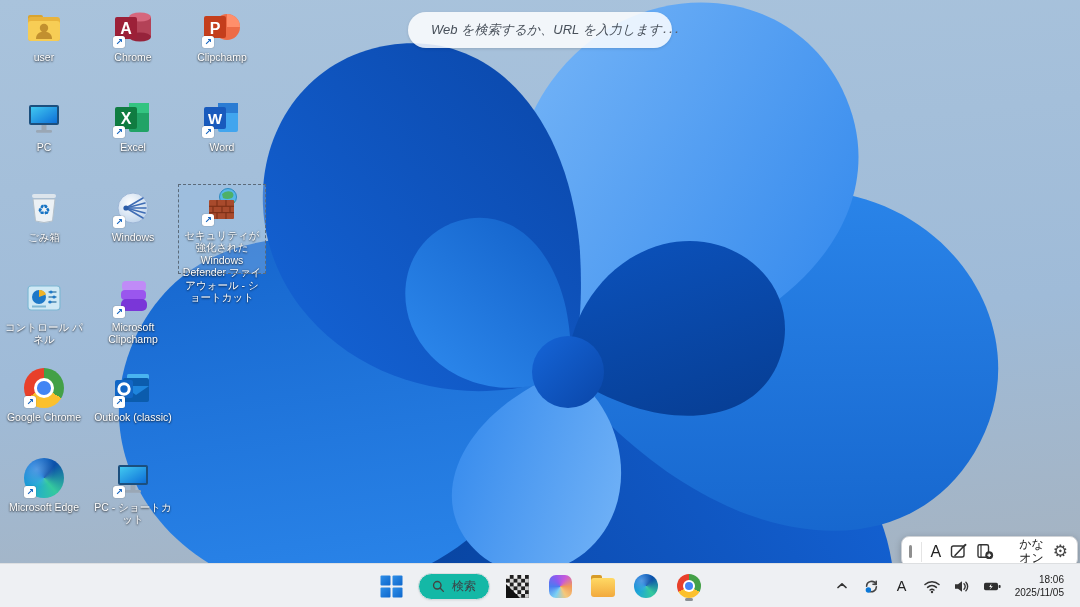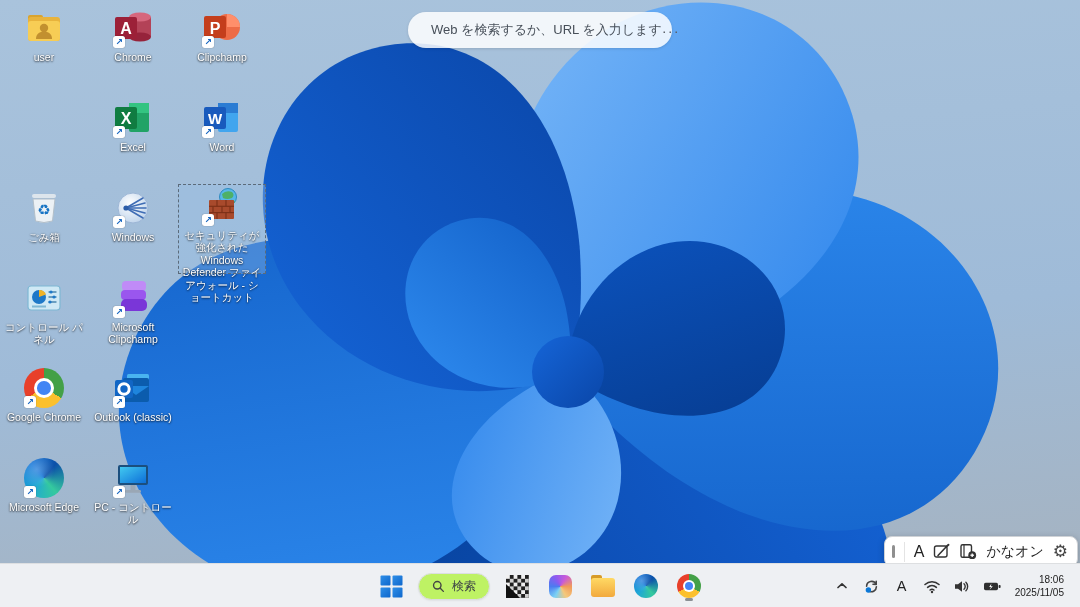--- a/index.html
+++ b/index.html
@@ -24,32 +24,32 @@
   .chrome::after{content:"";position:absolute;inset:33%;background:#4285f4;border-radius:50%;}
   .edgeicon{border-radius:50%;
     background:radial-gradient(circle at 32% 28%,rgba(255,255,255,.28),transparent 45%),
     conic-gradient(from 140deg,#35c99e,#1fa7d6 90deg,#1173d8 180deg,#0b50a8 260deg,#35c99e 360deg);}
   .sz40{width:40px;height:40px;}
   .sz24{width:24px;height:24px;}
 
   
   .top-search{position:absolute;left:408px;top:12px;width:264px;height:36px;border-radius:18px;
     background:rgba(255,255,255,.85);box-shadow:0 1px 3px rgba(0,0,0,.12);
-    display:flex;align-items:center;padding:0 14px;cursor:text;}
+    display:flex;align-items:center;padding:0 14px;cursor:text;font-style:italic;}
   .top-search .ph{flex:1;font-size:13px;color:#474f59;margin-left:9px;white-space:nowrap;}
   .top-search .dots{font-size:15px;color:#5a5f66;letter-spacing:1px;cursor:pointer;}
 
   
   .taskbar{position:absolute;left:0;bottom:0;width:1080px;height:44px;background:#eef0f3;
     border-top:1px solid rgba(0,0,0,.07);}
   .tb-center{position:absolute;left:50%;top:0;transform:translateX(-50%);height:44px;
     display:flex;align-items:center;gap:11px;}
   .tb-btn{width:32px;height:32px;border-radius:5px;display:flex;align-items:center;justify-content:center;
     position:relative;cursor:pointer;}
-  .tb-search{height:27px;border-radius:14px;background:#bef264;border:1px solid #dcdee1;
+  .tb-search{height:27px;border-radius:14px;background:#14b8a6;border:1px solid #dcdee1;
     display:flex;align-items:center;gap:7px;padding:0 13px;cursor:pointer;box-shadow:0 1px 2px rgba(0,0,0,.06);}
   .tb-search span{font-size:12px;color:#3c4146;}
   .checkered{width:23px;height:23px;
     background:conic-gradient(#202020 0 25%,#cfcfcf 0 50%,#202020 0 75%,#f0f0f0 0) 0 0/7.6px 7.6px,#888;
     position:relative;overflow:hidden;}
   .checkered::after{content:"";position:absolute;left:0;bottom:0;width:0;height:0;
     border-left:14px solid #111;border-top:14px solid transparent;}
   .copilot{width:23px;height:23px;border-radius:7px;
     background:conic-gradient(from 210deg,#7ad0f5,#4b7bf0,#8a5bf0,#c95bd8,#f09a5a,#f5c87a,#7ad0f5);}
   .tb-folder{position:relative;width:24px;height:19px;margin-top:3px;}
@@ -62,21 +62,21 @@
     cursor:pointer;padding:0 3px;}
   .tray-A{font-size:14.5px;color:#222;}
   .clock{font-size:10px;color:#1b1b1b;text-align:right;line-height:1.3;cursor:pointer;padding:2px 4px;border-radius:4px;}
 
   
   .ime-bar{position:absolute;right:2px;bottom:40px;height:31px;background:#fff;border:1px solid #cfd2d6;
     border-radius:8px;box-shadow:0 2px 7px rgba(0,0,0,.22);display:flex;align-items:center;gap:9px;padding:0 9px 0 7px;}
   .ime-handle{width:3px;height:13px;border-radius:2px;background:#8f8f8f;cursor:grab;}
   .ime-sep{width:1px;height:20px;background:#e4e4e4;}
   .ime-A{font-size:16px;color:#222;cursor:pointer;}
-  .ime-kana{display:flex;flex-direction:row;font-size:14px;line-height:1.12;color:#222;cursor:pointer;}
+  .ime-kana{display:flex;flex-direction:column;font-size:12px;line-height:1.12;color:#222;cursor:pointer;margin-left:16px;}
   .ime-gear{font-size:17px;color:#444;cursor:pointer;line-height:1;}
 </style>
 </head>
 <body>
 
 <div class="screen">
 
   <svg class="wallpaper" viewBox="0 0 1080 607" width="1080" height="607">
     <defs>
       <linearGradient id="pg1" x1="0" y1="0" x2="1" y2="1">
@@ -146,20 +146,37 @@
           <circle cx="25" cy="19" r="13" fill="#ed6c47"></circle>
           <path d="M25 6 A13 13 0 0 1 38 19 L25 19 Z" fill="#ff8f6b"></path>
           <rect x="2" y="8" width="22" height="22" rx="2" fill="#c43e1c"></rect>
           <text x="13" y="25.5" text-anchor="middle" font-size="16" font-weight="bold" fill="#fff" font-family="Liberation Sans, sans-serif">P</text>
         </svg>
         <div class="arrow-badge">↗</div>
       </div>
       <div class="dlabel">Clipchamp</div>
     </div>
 
+    <div class="dcell" style="left:0;top:96px">
+      <div class="dart">
+        <svg width="40" height="40" viewBox="0 0 40 40">
+          <rect x="5" y="7" width="30" height="20" rx="2" fill="#1b4f7e"></rect>
+          <rect x="7" y="9" width="26" height="16" fill="url(#scr1)"></rect>
+          <defs>
+              <linearGradient id="scr1" x1="0" y1="0" x2="1" y2="1">
+                <stop offset="0" stop-color="#41c8f0"></stop>
+                <stop offset="1" stop-color="#0d6fd8"></stop>
+              </linearGradient>
+            </defs>
+          <rect x="17.5" y="27" width="5" height="5" fill="#9aa7b5"></rect>
+          <rect x="12" y="32" width="16" height="2.8" rx="1.2" fill="#9aa7b5"></rect>
+        </svg>
+      </div>
+      <div class="dlabel">PC</div>
+    </div>
 
     <div class="dcell" style="left:89px;top:96px">
       <div class="dart">
         <svg width="40" height="40" viewBox="0 0 40 40">
           <rect x="16" y="5" width="20" height="29" rx="2" fill="#21a366"></rect>
           <rect x="16" y="5" width="20" height="10" fill="#33c481"></rect>
           <rect x="2" y="9" width="22" height="22" rx="2" fill="#107c41"></rect>
           <text x="13" y="26" text-anchor="middle" font-size="16" font-weight="bold" fill="#fff" font-family="Liberation Sans, sans-serif">X</text>
         </svg>
         <div class="arrow-badge">↗</div>
@@ -311,21 +328,21 @@
               <linearGradient id="scr2" x1="0" y1="0" x2="1" y2="1">
                 <stop offset="0" stop-color="#41c8f0"></stop>
                 <stop offset="1" stop-color="#0d6fd8"></stop>
               </linearGradient>
             </defs>
           <rect x="17.5" y="27" width="5" height="5" fill="#9aa7b5"></rect>
           <rect x="12" y="32" width="16" height="2.8" rx="1.2" fill="#9aa7b5"></rect>
         </svg>
         <div class="arrow-badge">↗</div>
       </div>
-      <div class="dlabel">PC - コントロール</div>
+      <div class="dlabel">PC - ショートカット</div>
     </div>
   </div>
 
   <div class="top-search">
     <svg width="15" height="15" viewBox="0 0 16 16">
       <circle cx="6.5" cy="6.5" r="4.6" fill="none" stroke="#5a5f66" stroke-width="1.5"></circle>
       <line x1="10.2" y1="10.2" x2="14" y2="14" stroke="#5a5f66" stroke-width="1.5" stroke-linecap="round"></line>
     </svg>
     <span class="ph">Web を検索するか、URL を入力します</span>
     <span class="dots">···</span>

